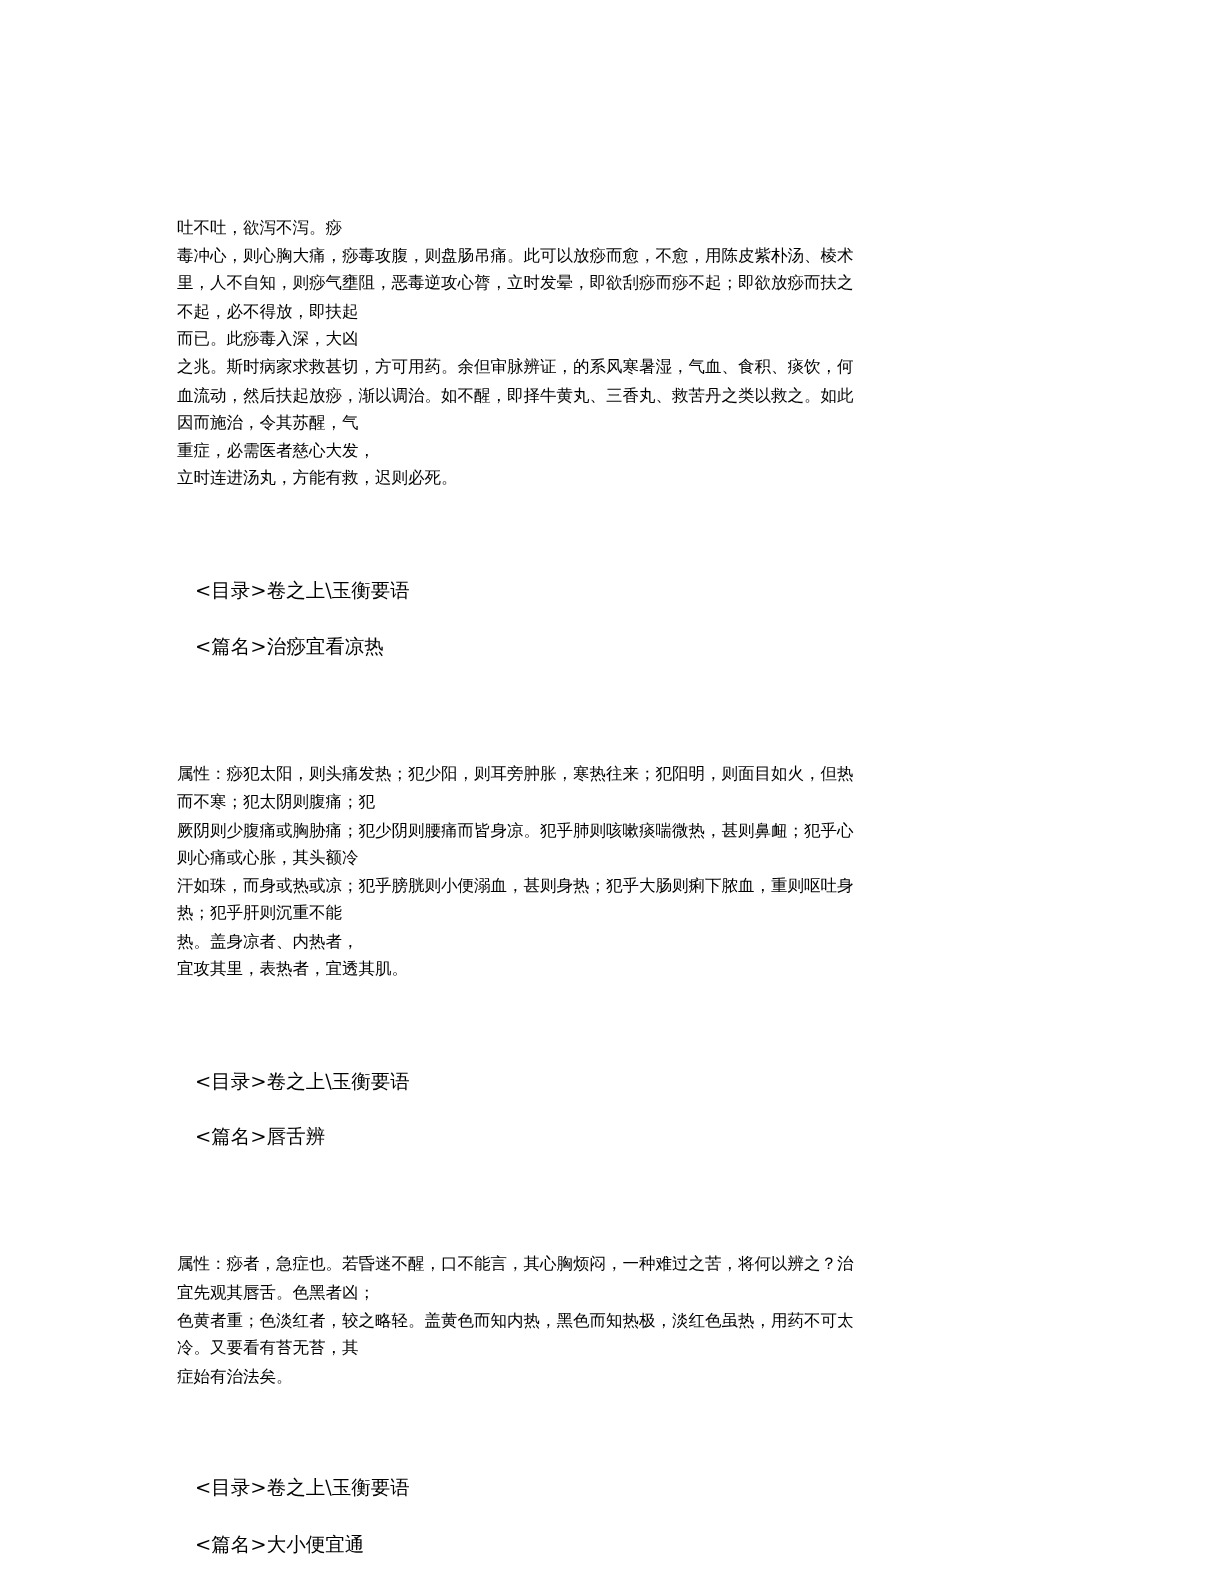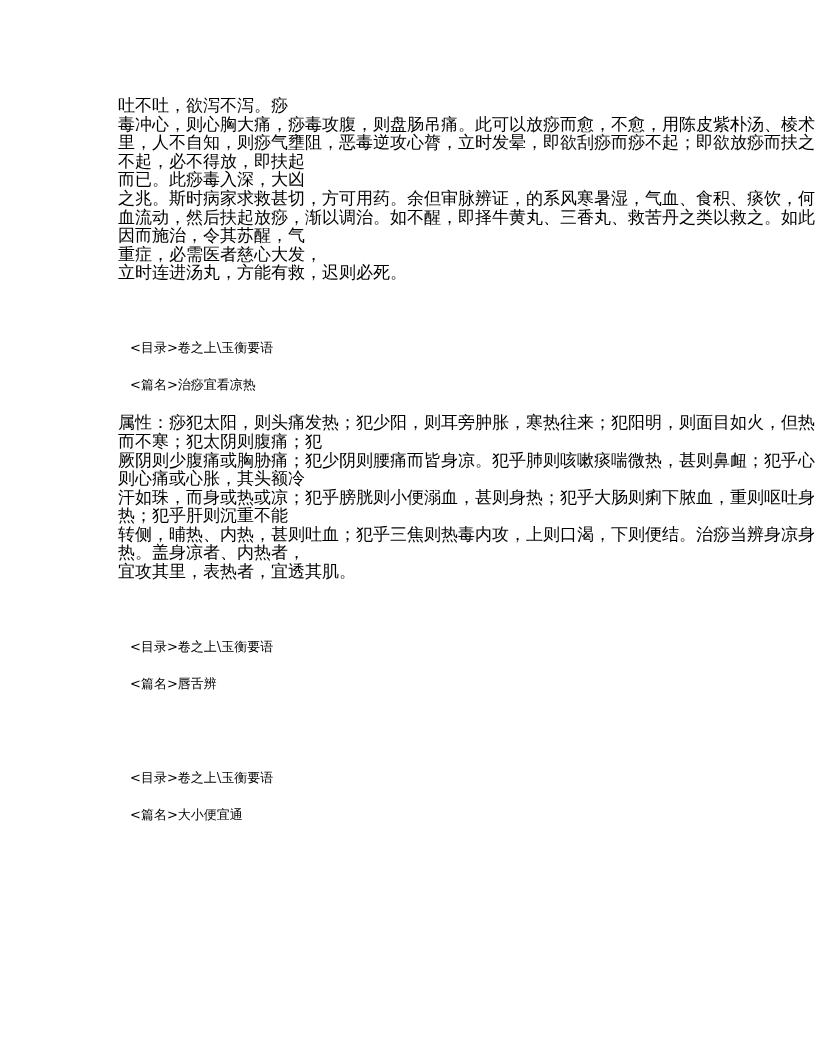--- a/index.html
+++ b/index.html
@@ -15,24 +15,25 @@
       font-family: "DejaVu Serif", "Liberation Serif", serif;
       color: #000000;
     }
     .page {
       position: absolute;
       left: 118px;
       top: 96px;
       width: 584px;
     }
     .para {
-      font-size: 17px;
+      font-size: 11px;
       line-height: 18.6px;
       letter-spacing: 0px;
       white-space: normal;
+      margin-top: 47px;
     }
     .para .ln {
       display: block;
       white-space: nowrap;
     }
     .gap-big { height: 56px; }
     .gap-small { height: 18.6px; }
     .meta-line {
       font-size: 13px;
       line-height: 18.6px;
@@ -64,31 +65,37 @@
   <div class="gap-small"></div>
   <div class="meta-line">&lt;篇名&gt;治痧宜看凉热</div>
   <div class="gap-small"></div>
   <div class="para">
     <span class="ln">属性：痧犯太阳，则头痛发热；犯少阳，则耳旁肿胀，寒热往来；犯阳明，则面目如火，但热</span>
     <span class="ln">而不寒；犯太阴则腹痛；犯</span>
     <span class="ln">厥阴则少腹痛或胸胁痛；犯少阴则腰痛而皆身凉。犯乎肺则咳嗽痰喘微热，甚则鼻衄；犯乎心</span>
     <span class="ln">则心痛或心胀，其头额冷</span>
     <span class="ln">汗如珠，而身或热或凉；犯乎膀胱则小便溺血，甚则身热；犯乎大肠则痢下脓血，重则呕吐身</span>
     <span class="ln">热；犯乎肝则沉重不能</span>
-    <span class="ln">转侧，晡热、内热，甚则吐血；犯乎三焦则热毒内攻，上则口渴，下则便结。治痧当辨身凉身</span>
     <span class="ln">热。盖身凉者、内热者，</span>
     <span class="ln">宜攻其里，表热者，宜透其肌。</span>
   </div>
 
   <div class="gap-big" style="height:57px;"></div>
 
   <div class="meta-line">&lt;目录&gt;卷之上\玉衡要语</div>
   <div class="gap-small"></div>
   <div class="meta-line">&lt;篇名&gt;唇舌辨</div>
   <div class="gap-small"></div>
+  <div class="para">
+    <span class="ln">属性：痧者，急症也。若昏迷不醒，口不能言，其心胸烦闷，一种难过之苦，将何以辨之？治</span>
+    <span class="ln">宜先观其唇舌。色黑者凶；</span>
+    <span class="ln">色黄者重；色淡红者，较之略轻。盖黄色而知内热，黑色而知热极，淡红色虽热，用药不可太</span>
+    <span class="ln">冷。又要看有苔无苔，其</span>
+    <span class="ln">症始有治法矣。</span>
+  </div>
 
   <div class="gap-big" style="height:57px;"></div>
 
   <div class="meta-line">&lt;目录&gt;卷之上\玉衡要语</div>
   <div class="gap-small"></div>
   <div class="meta-line">&lt;篇名&gt;大小便宜通</div>
 
 </div>
 
 </body></html>

